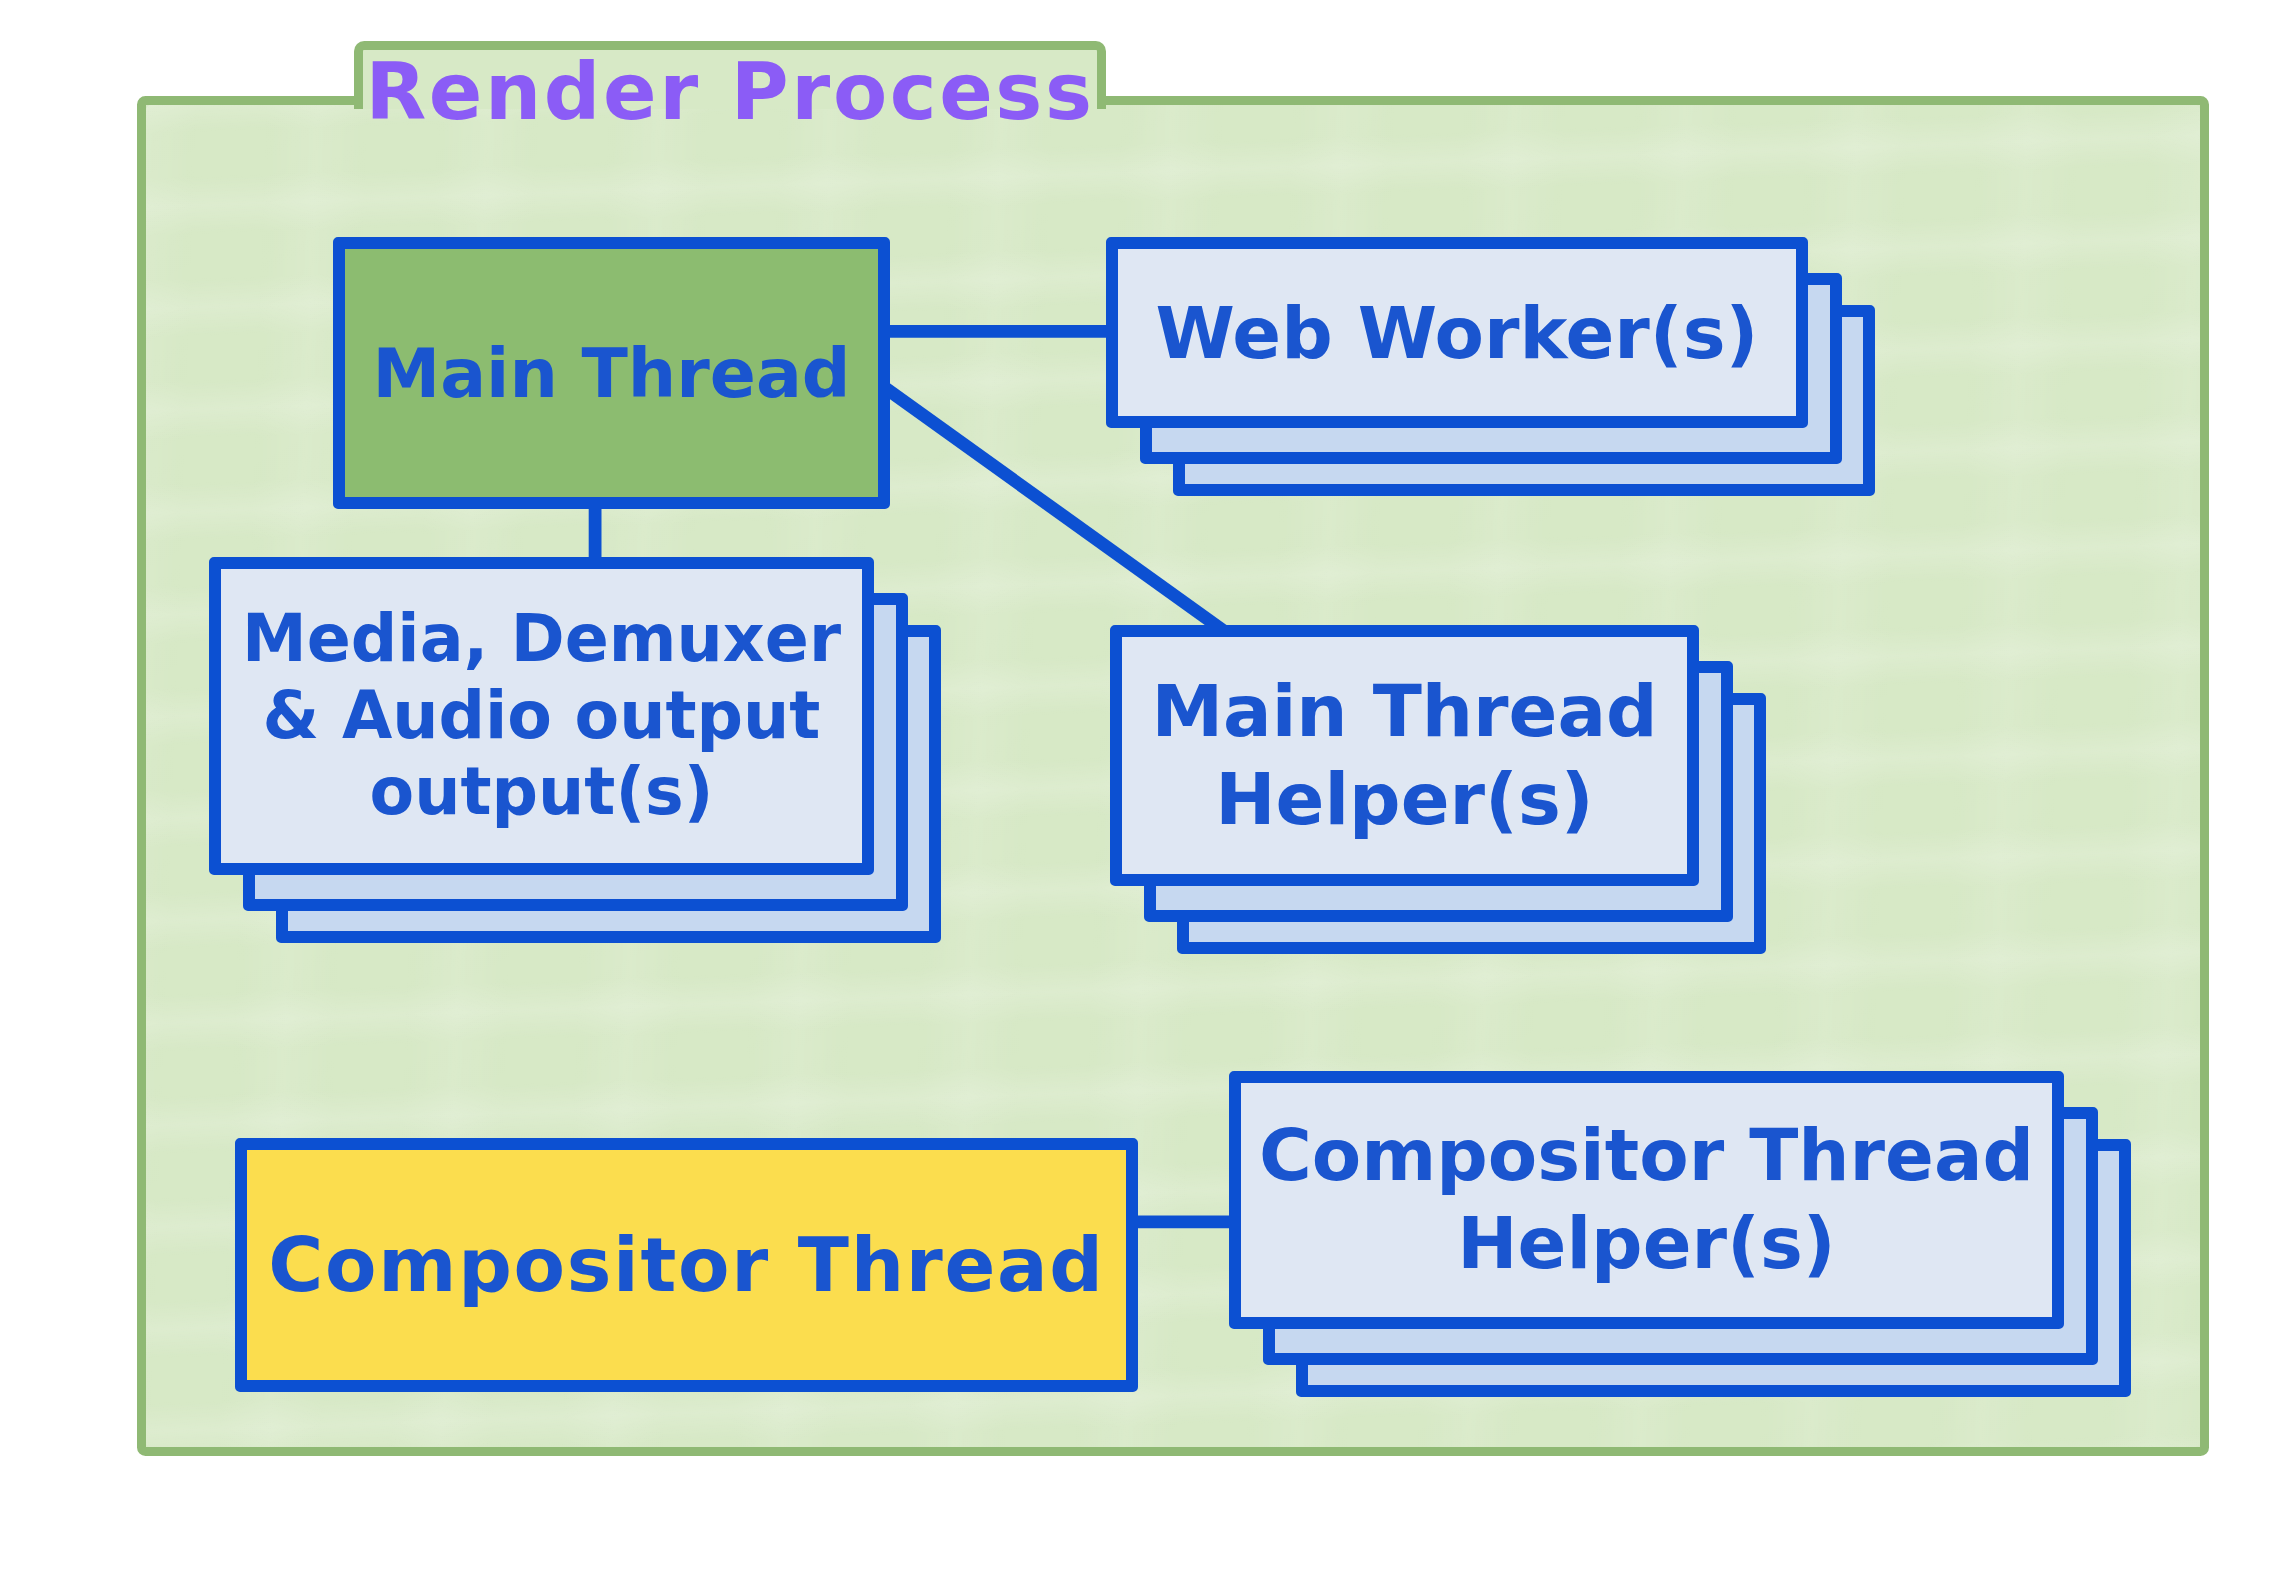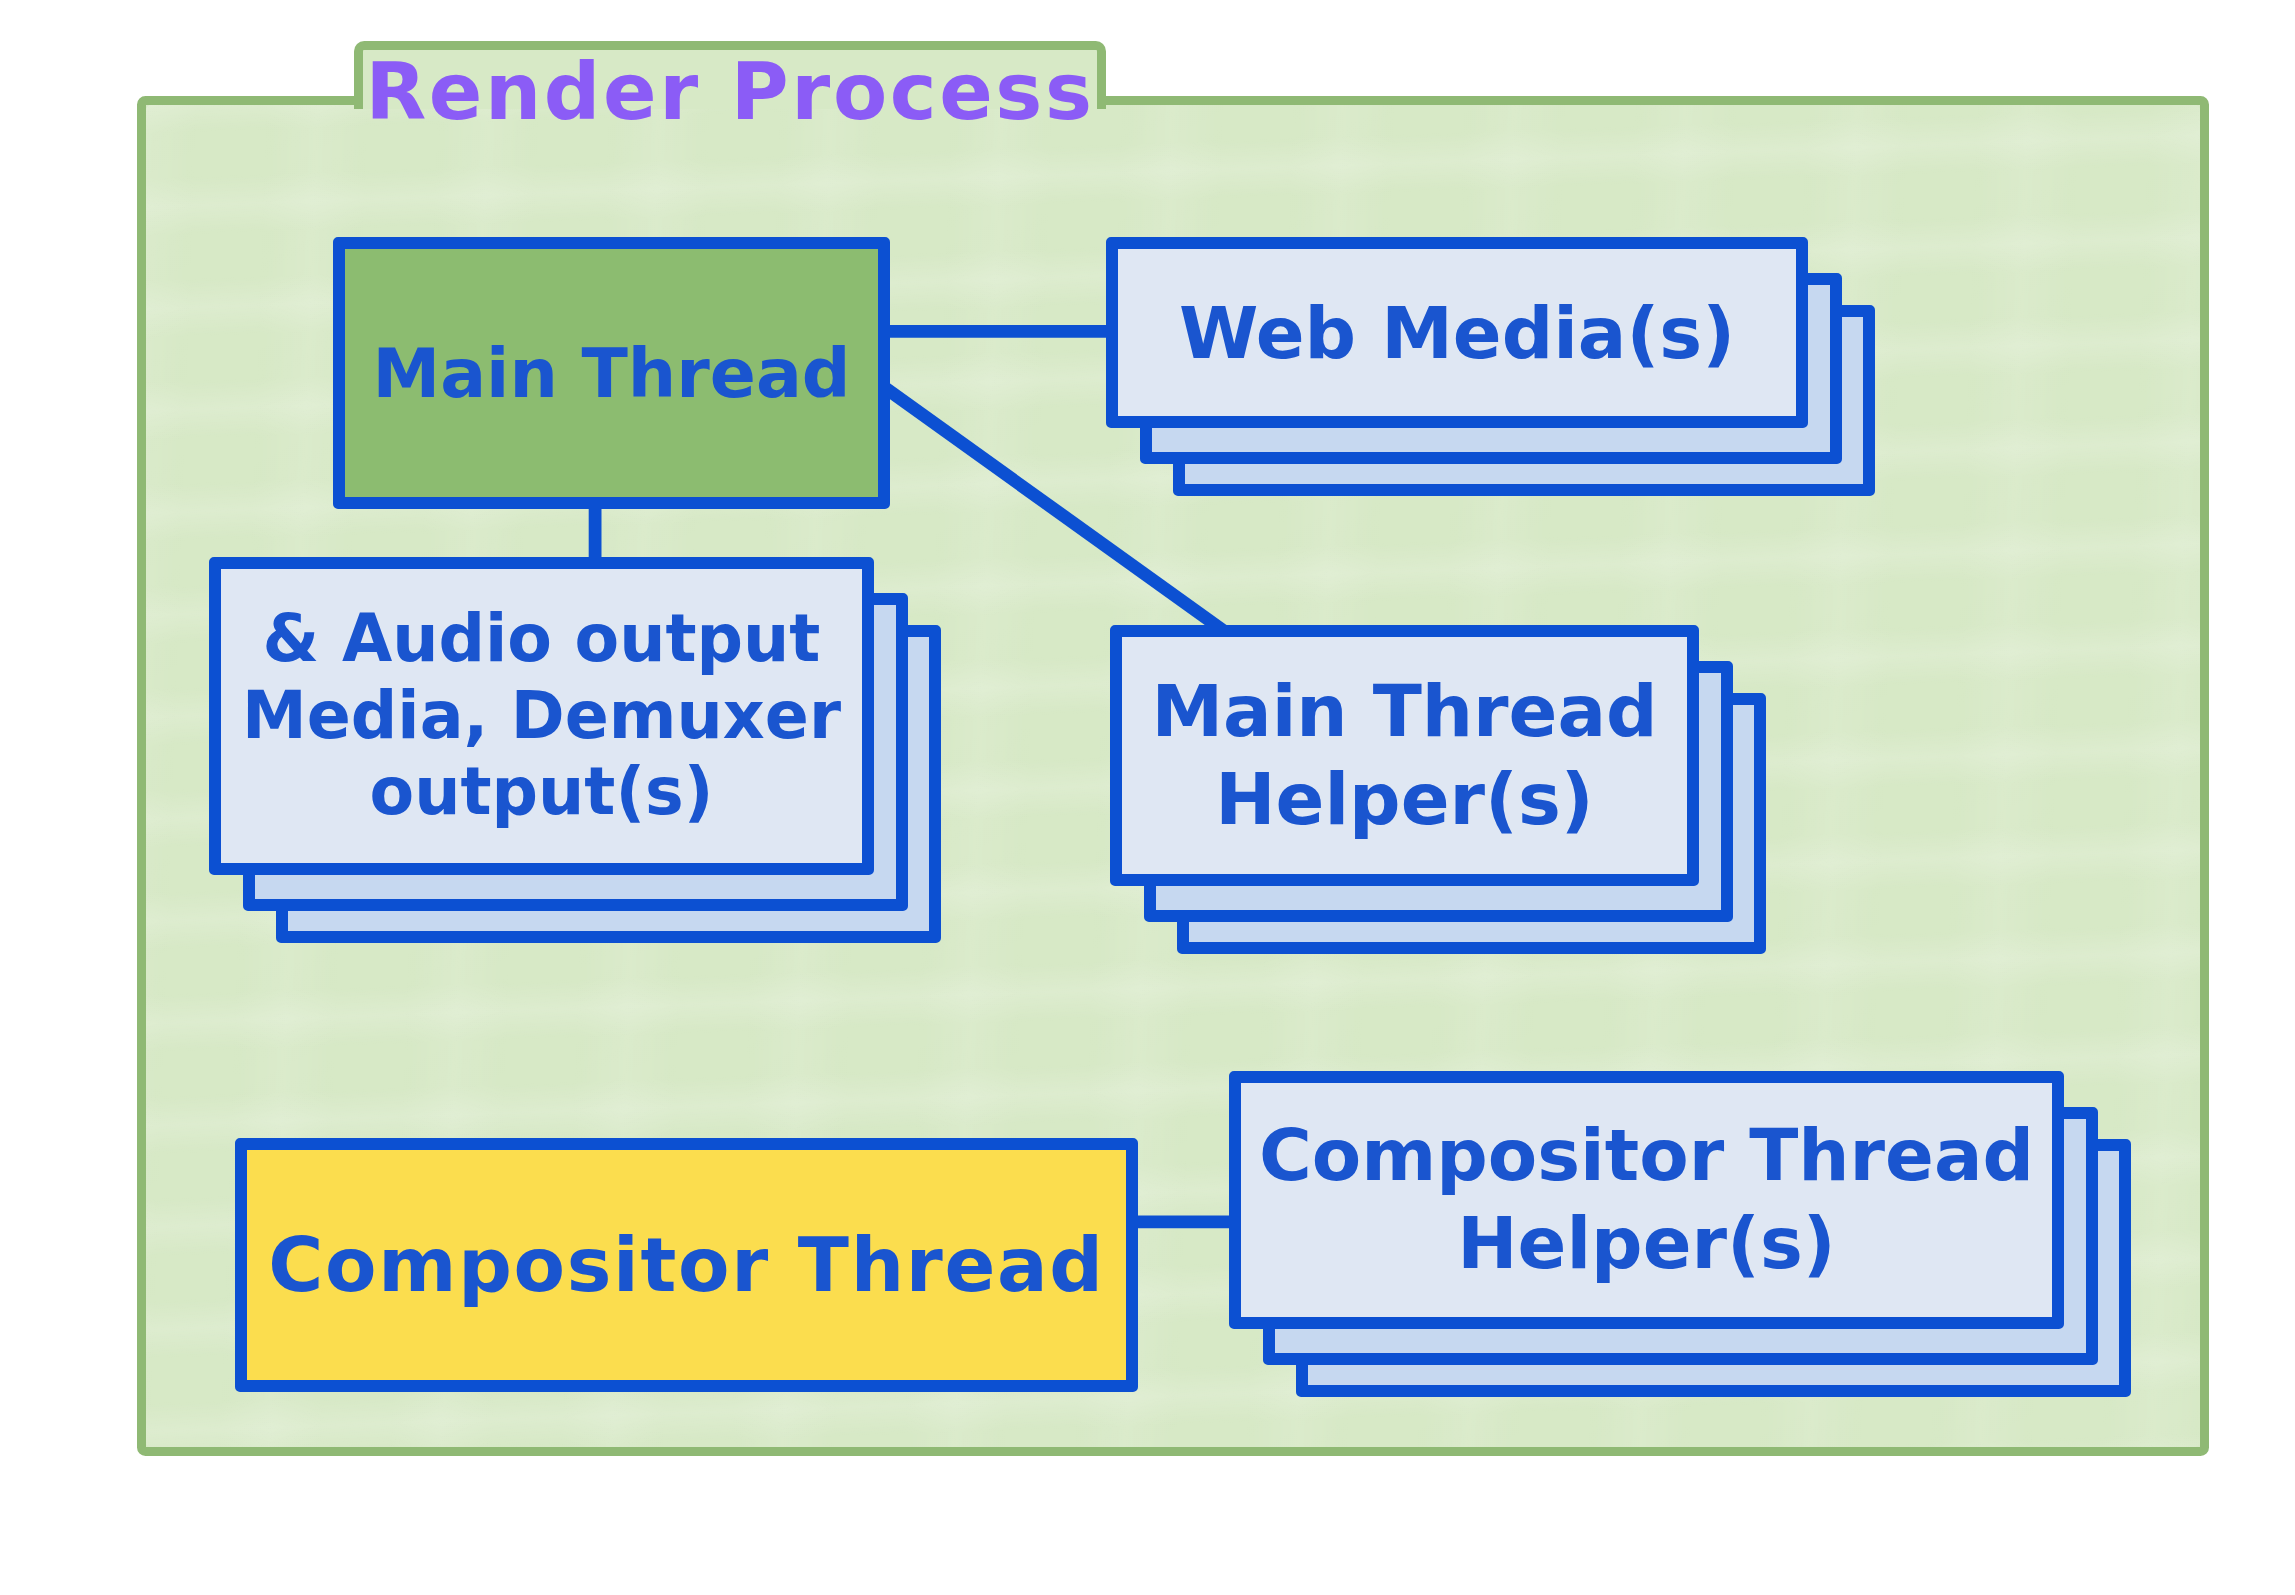--- a/index.html
+++ b/index.html
@@ -93,30 +93,30 @@
   </svg>
 
   <div class="node main-thread">
     <span class="lbl">Main Thread</span>
   </div>
 
   <div class="stack web-workers">
     <div class="card l3"></div>
     <div class="card l2"></div>
     <div class="card front web-workers">
-      <span class="lbl">Web Media(s)</span>
+      <span class="lbl">Web Worker(s)</span>
     </div>
   </div>
 
   <div class="stack media-threads">
     <div class="card l3"></div>
     <div class="card l2"></div>
     <div class="card front media-threads">
+      <span class="lbl">Media, Demuxer</span>
       <span class="lbl">&amp; Audio output</span>
-      <span class="lbl">Media, Demuxer</span>
       <span class="lbl">output(s)</span>
     </div>
   </div>
 
   <div class="stack mt-helpers">
     <div class="card l3"></div>
     <div class="card l2"></div>
     <div class="card front mt-helpers">
       <span class="lbl">Main Thread</span>
       <span class="lbl">Helper(s)</span>

